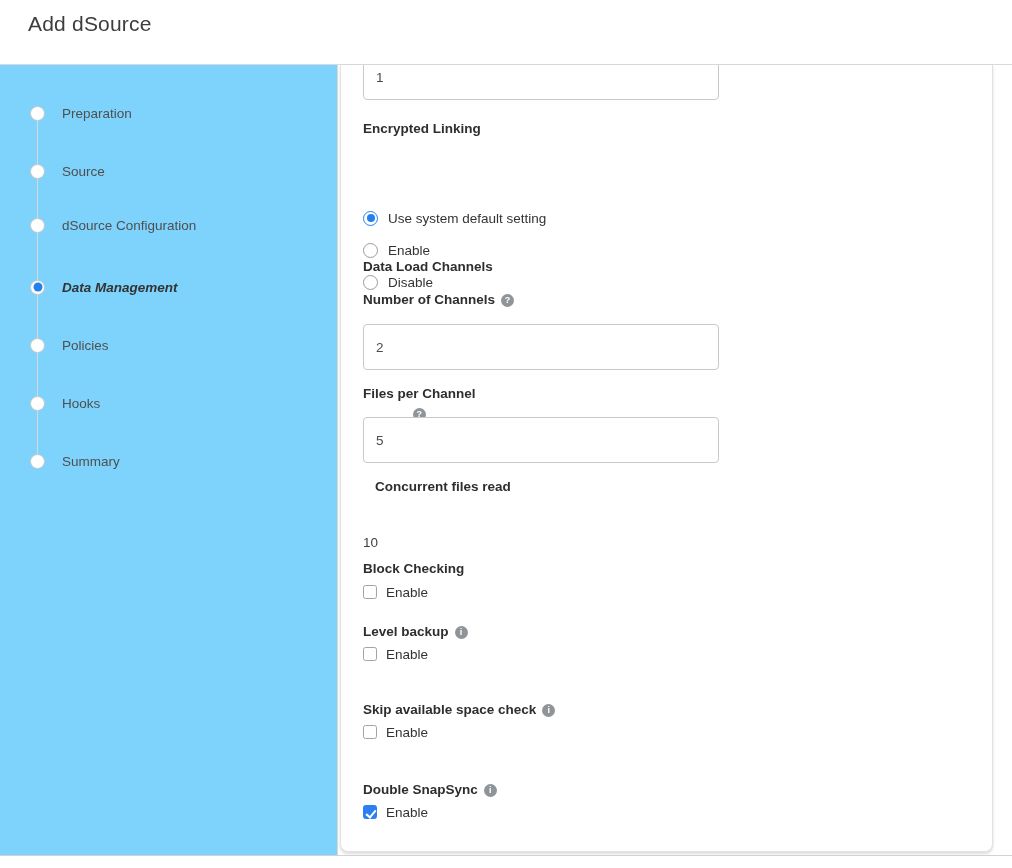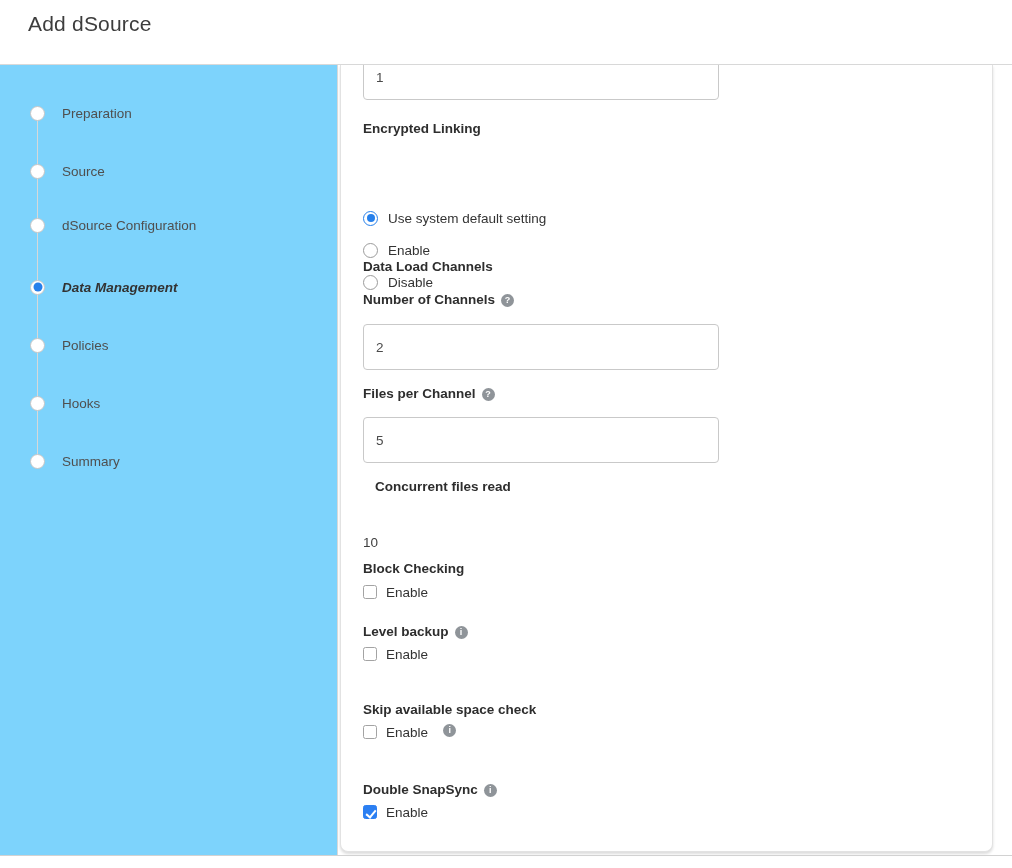--- a/index.html
+++ b/index.html
@@ -150,21 +150,21 @@
   </div>
 
   <div class="field-label row" style="top:194px;">Data Load Channels</div>
 
   <div class="field-label row" style="top:227px;">
     <span>Number of Channels</span>
     <span class="help-icon">?</span>
   </div>
   <input class="text-input row" style="top: 259px;" type="text" value="2">
 
-  <div class="field-label row" style="top:321px;">
+  <div class="field-label row" style="top:321px;flex-direction:column;">
     <span>Files per Channel</span>
     <span class="help-icon">?</span>
   </div>
   <input class="text-input row" style="top: 352px;" type="text" value="5">
 
   <div class="field-label row" style="top:414px;margin-left:12px;">Concurrent files read</div>
   <div class="value-text row" style="top:446px;">10</div>
 
   <div class="field-label row" style="top:496px;">Block Checking</div>
   <div class="choice-row row" style="top:519px; gap:9px;">
@@ -174,21 +174,21 @@
 
   <div class="field-label row" style="top:559px;">
     <span>Level backup</span>
     <span class="info-icon">i</span>
   </div>
   <div class="choice-row row" style="top:581px; gap:9px;">
     <span class="checkbox"></span>
     <span class="choice-label">Enable</span>
   </div>
 
-  <div class="field-label row" style="top:637px;flex-direction:column;">
+  <div class="field-label row" style="top:637px;">
     <span>Skip available space check</span>
     <span class="info-icon">i</span>
   </div>
   <div class="choice-row row" style="top:659px; gap:9px;">
     <span class="checkbox"></span>
     <span class="choice-label">Enable</span>
   </div>
 
   <div class="field-label row" style="top:717px;justify-content:center;">
     <span>Double SnapSync</span>

